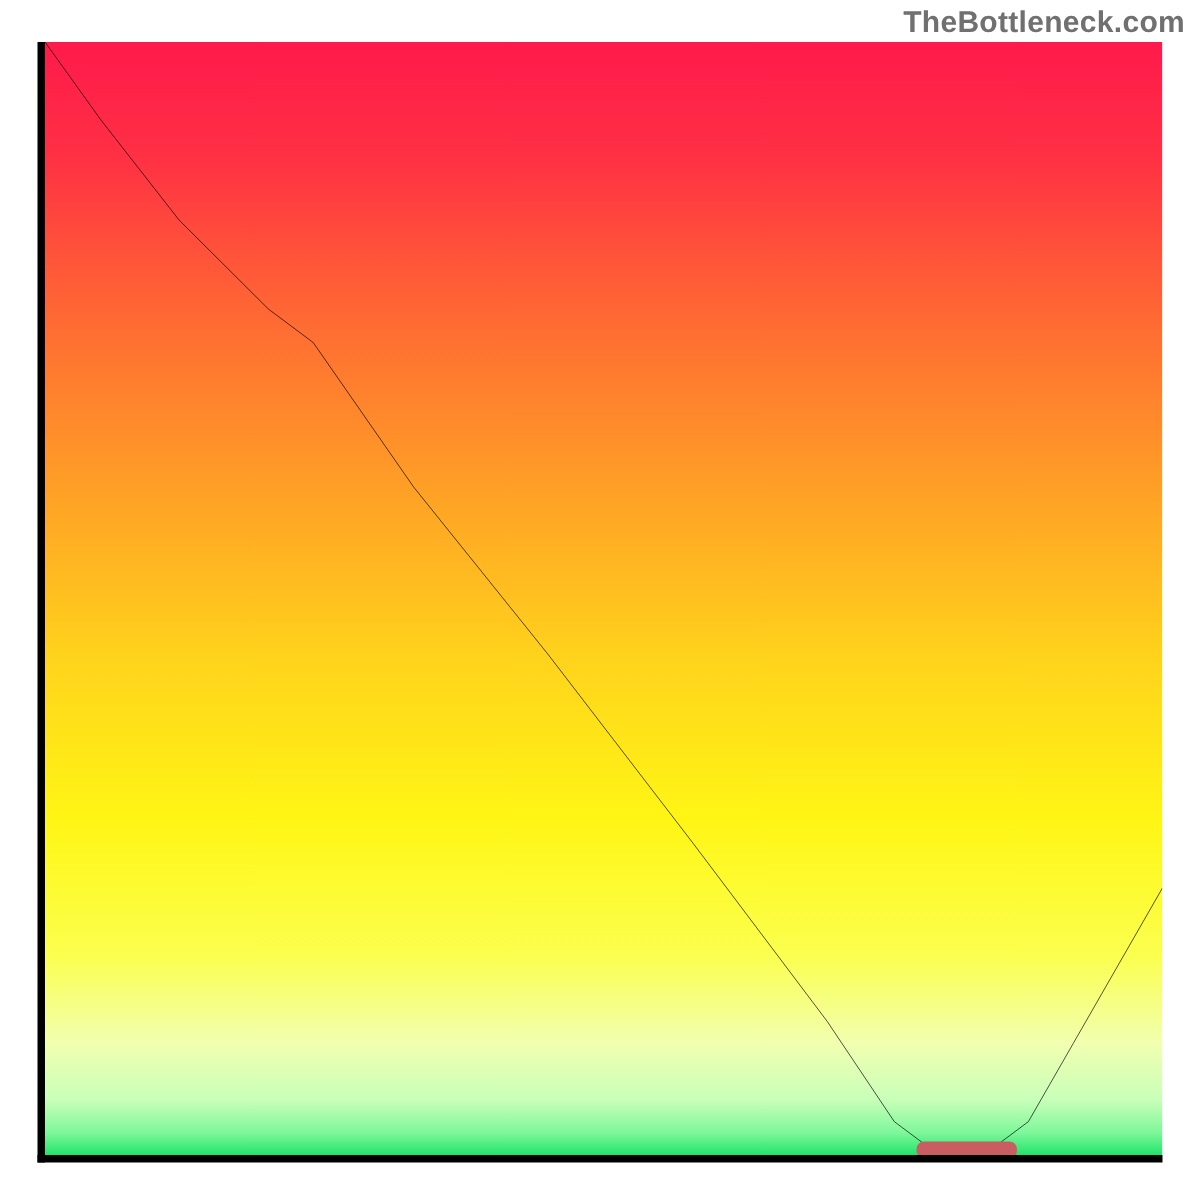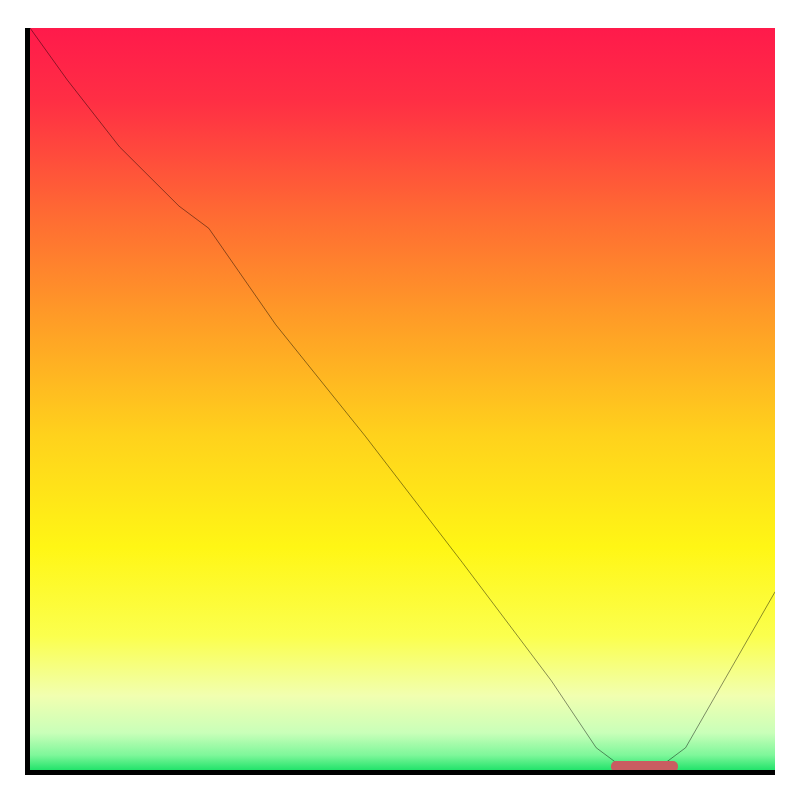--- a/index.html
+++ b/index.html
@@ -60,20 +60,21 @@
     position: absolute;
     height: 11px;
     border-radius: 5px;
     background: #c95d61;
   }
 </style>
 </head>
 <body>
 <div class="container">
 
+  <div class="watermark">TheBottleneck.com</div>
 
   <div class="plot-frame">
     <div class="plot-inner">
 
       <svg class="gradient-svg" viewBox="0 0 745 742" preserveAspectRatio="none">
         <defs>
           <linearGradient id="bg-grad" x1="0" y1="0" x2="0" y2="1">
             <stop offset="0%" stop-color="#ff1a4b"></stop>
             <stop offset="10%" stop-color="#ff2f44"></stop>
             <stop offset="25%" stop-color="#ff6a33"></stop>

